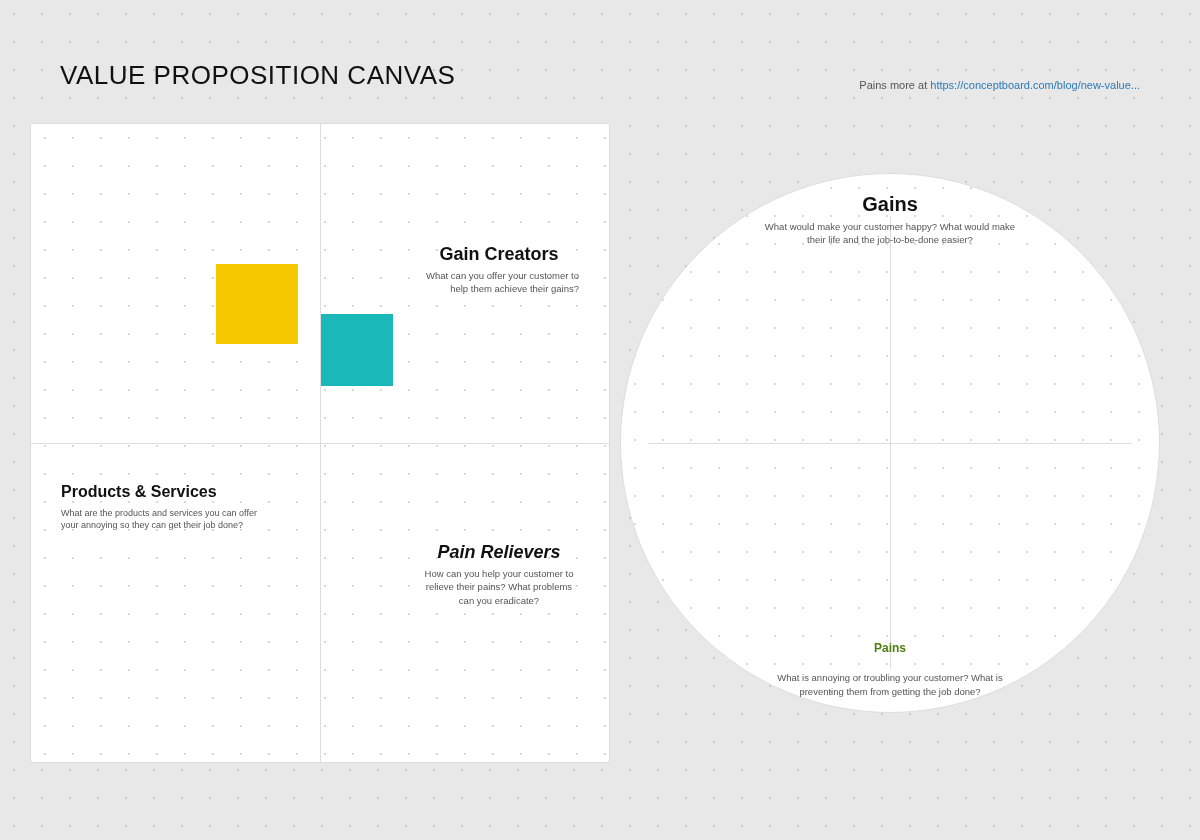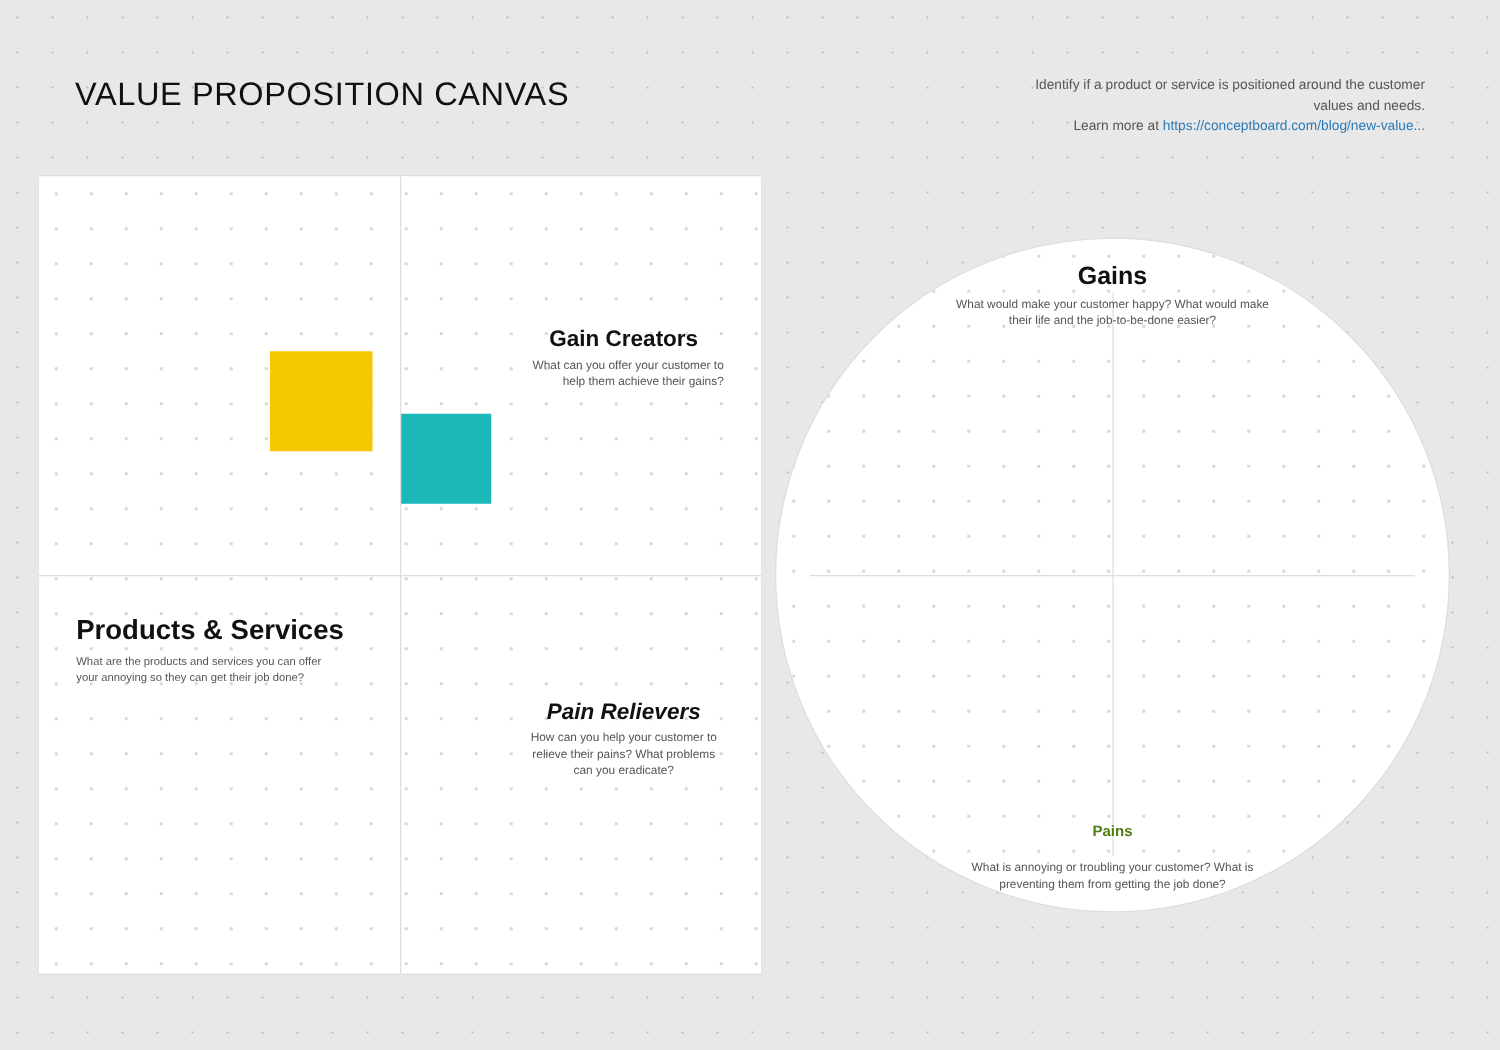--- a/index.html
+++ b/index.html
@@ -134,21 +134,21 @@
 
     
     .products-services {
       position: absolute;
       bottom: 230px;
       left: 30px;
       width: 230px;
     }
 
     .products-services .section-title {
-      font-size: 22px;
+      font-size: 16px;
       font-weight: 900;
       color: #111;
       margin-bottom: 6px;
     }
 
     .products-services .section-desc {
       font-size: 9px;
       color: #555;
       line-height: 1.4;
       max-width: 200px;
@@ -323,22 +323,22 @@
     }
   </style>
 </head>
 <body>
 
 <div class="page-container">
 
   <div class="page-header">
     <h1 class="page-title">VALUE PROPOSITION CANVAS</h1>
     <div class="page-description">
-      <span>Identify if a product or service is positioned around the customer values and needs.</span><br>
-      <span>Learn more at </span><a href="#">https://conceptboard.com/blog/new-value...</a>
+      <br>
+      <span>Pains more at </span><a href="#">https://conceptboard.com/blog/new-value...</a>
     </div>
   </div>
 
   <div class="canvas-area">
 
     <div class="square-section">
       <div class="square-content">
 
         <div class="divider-h"></div>
         <div class="divider-v"></div>

